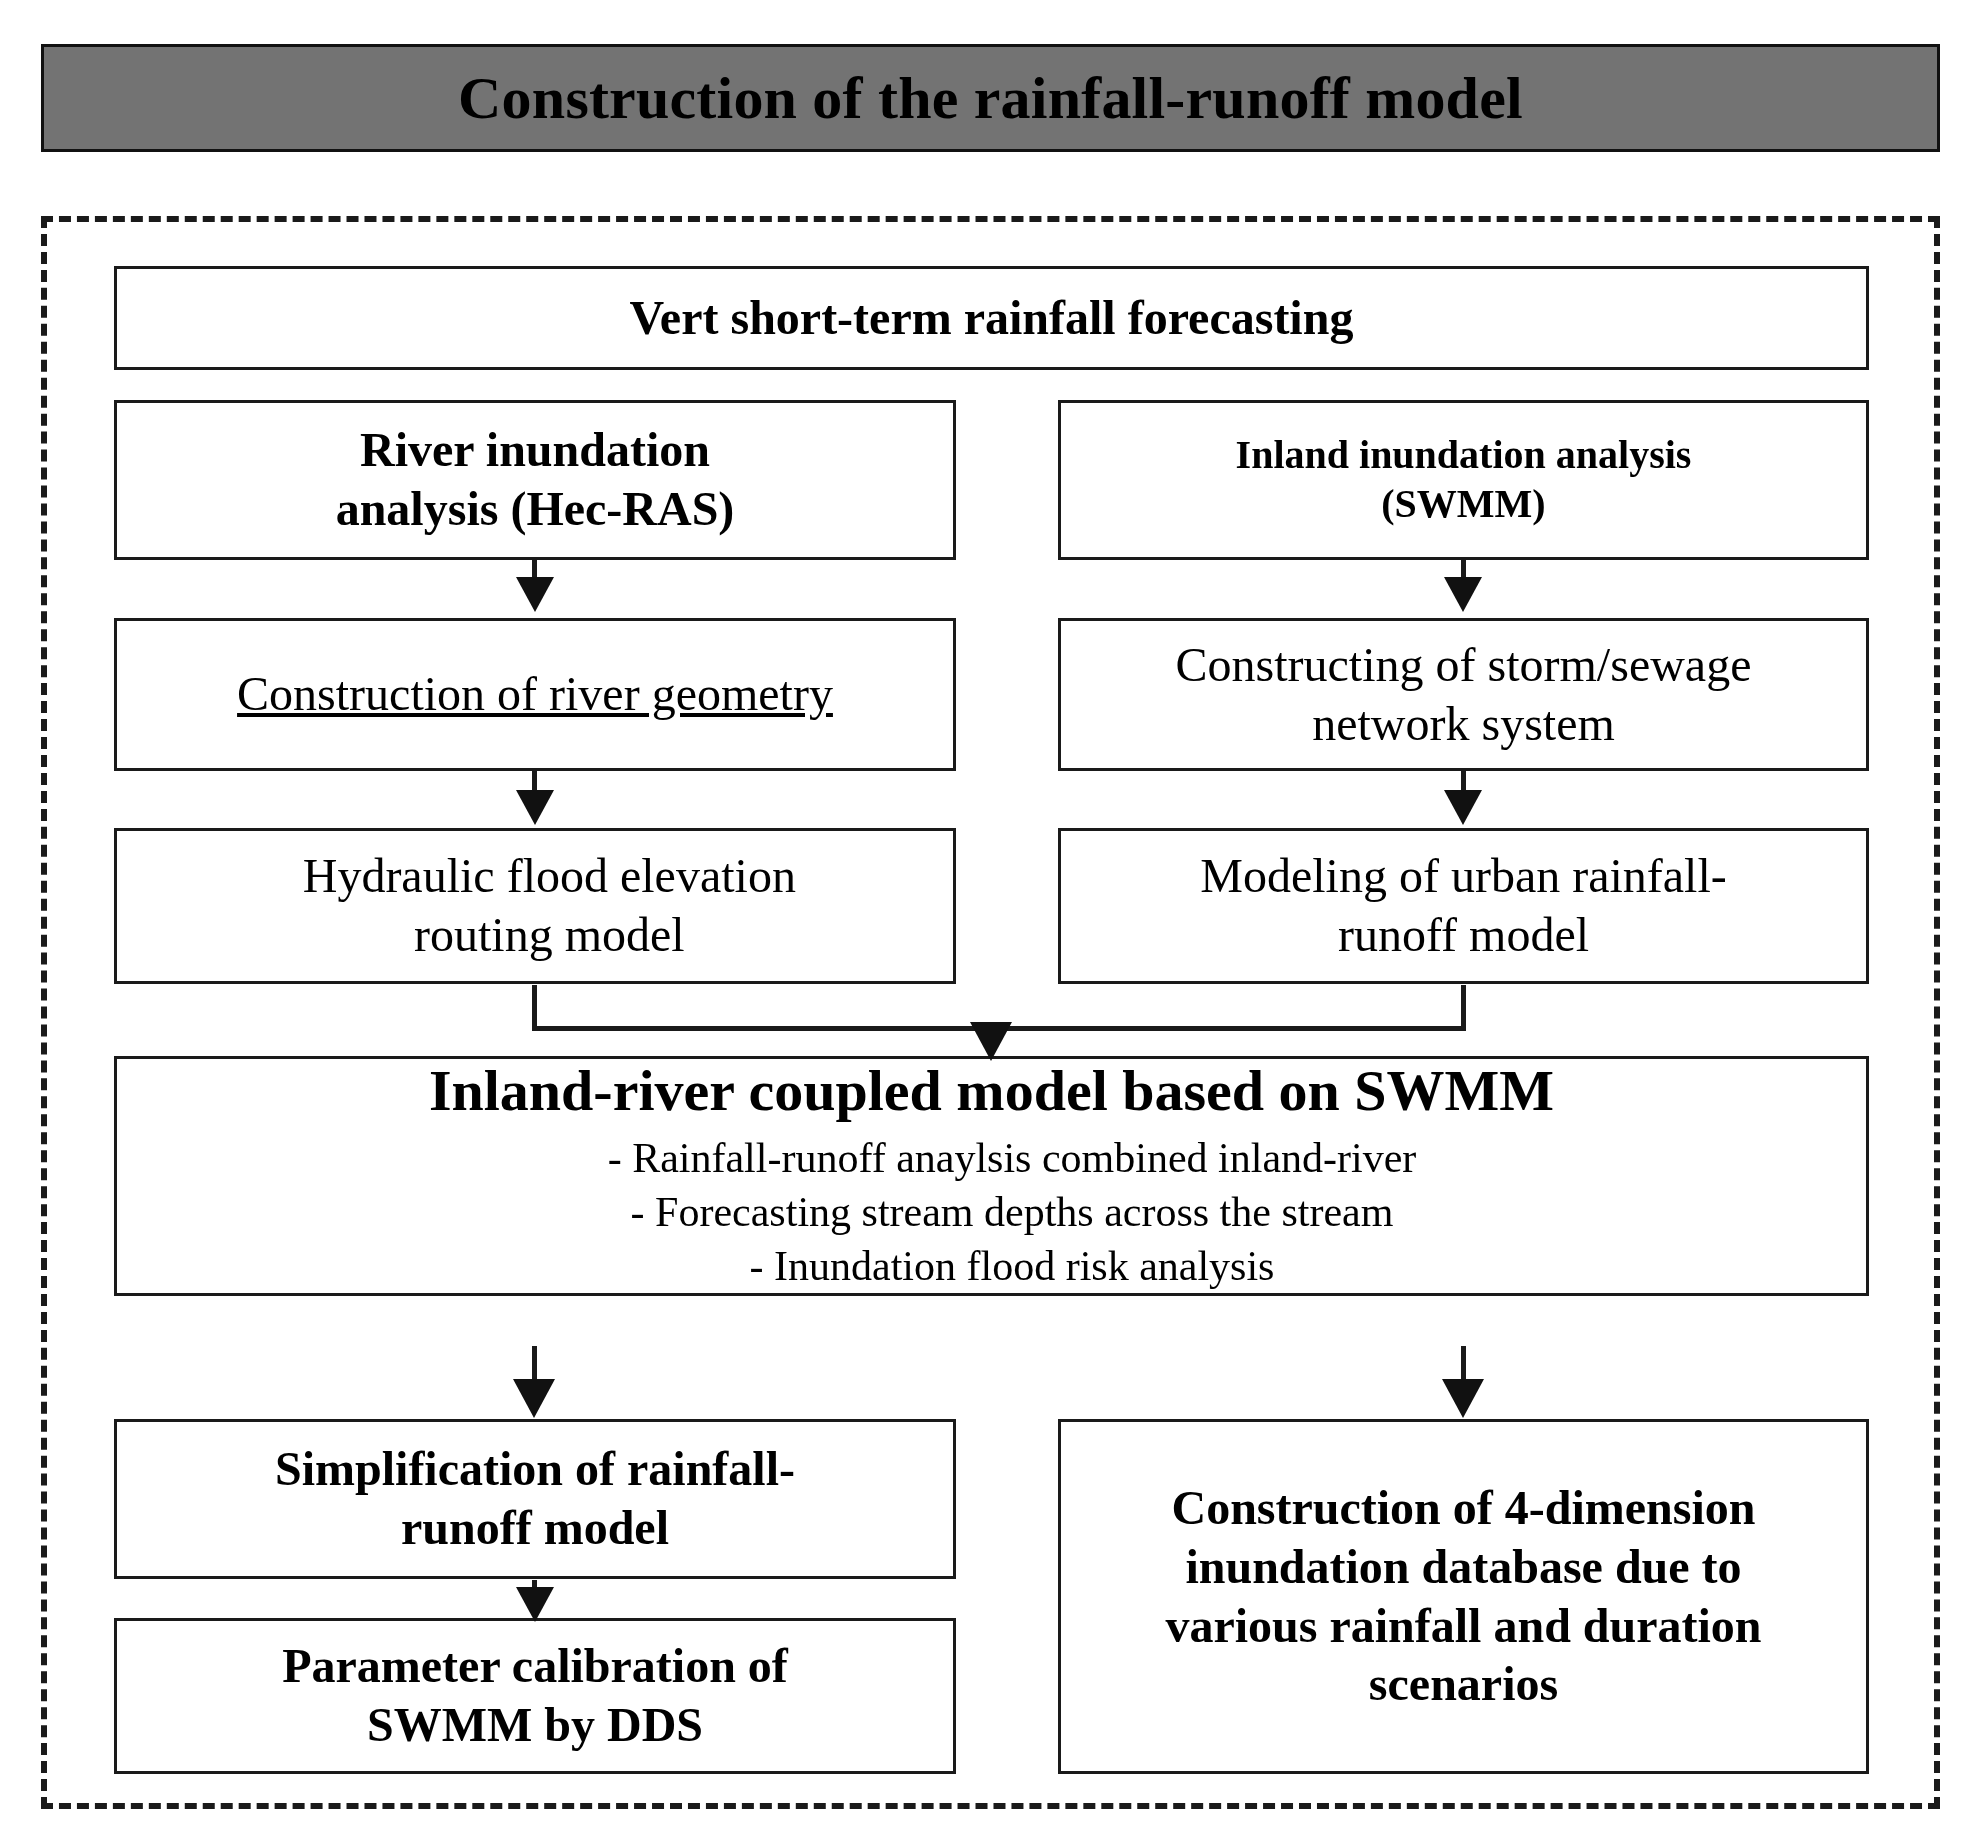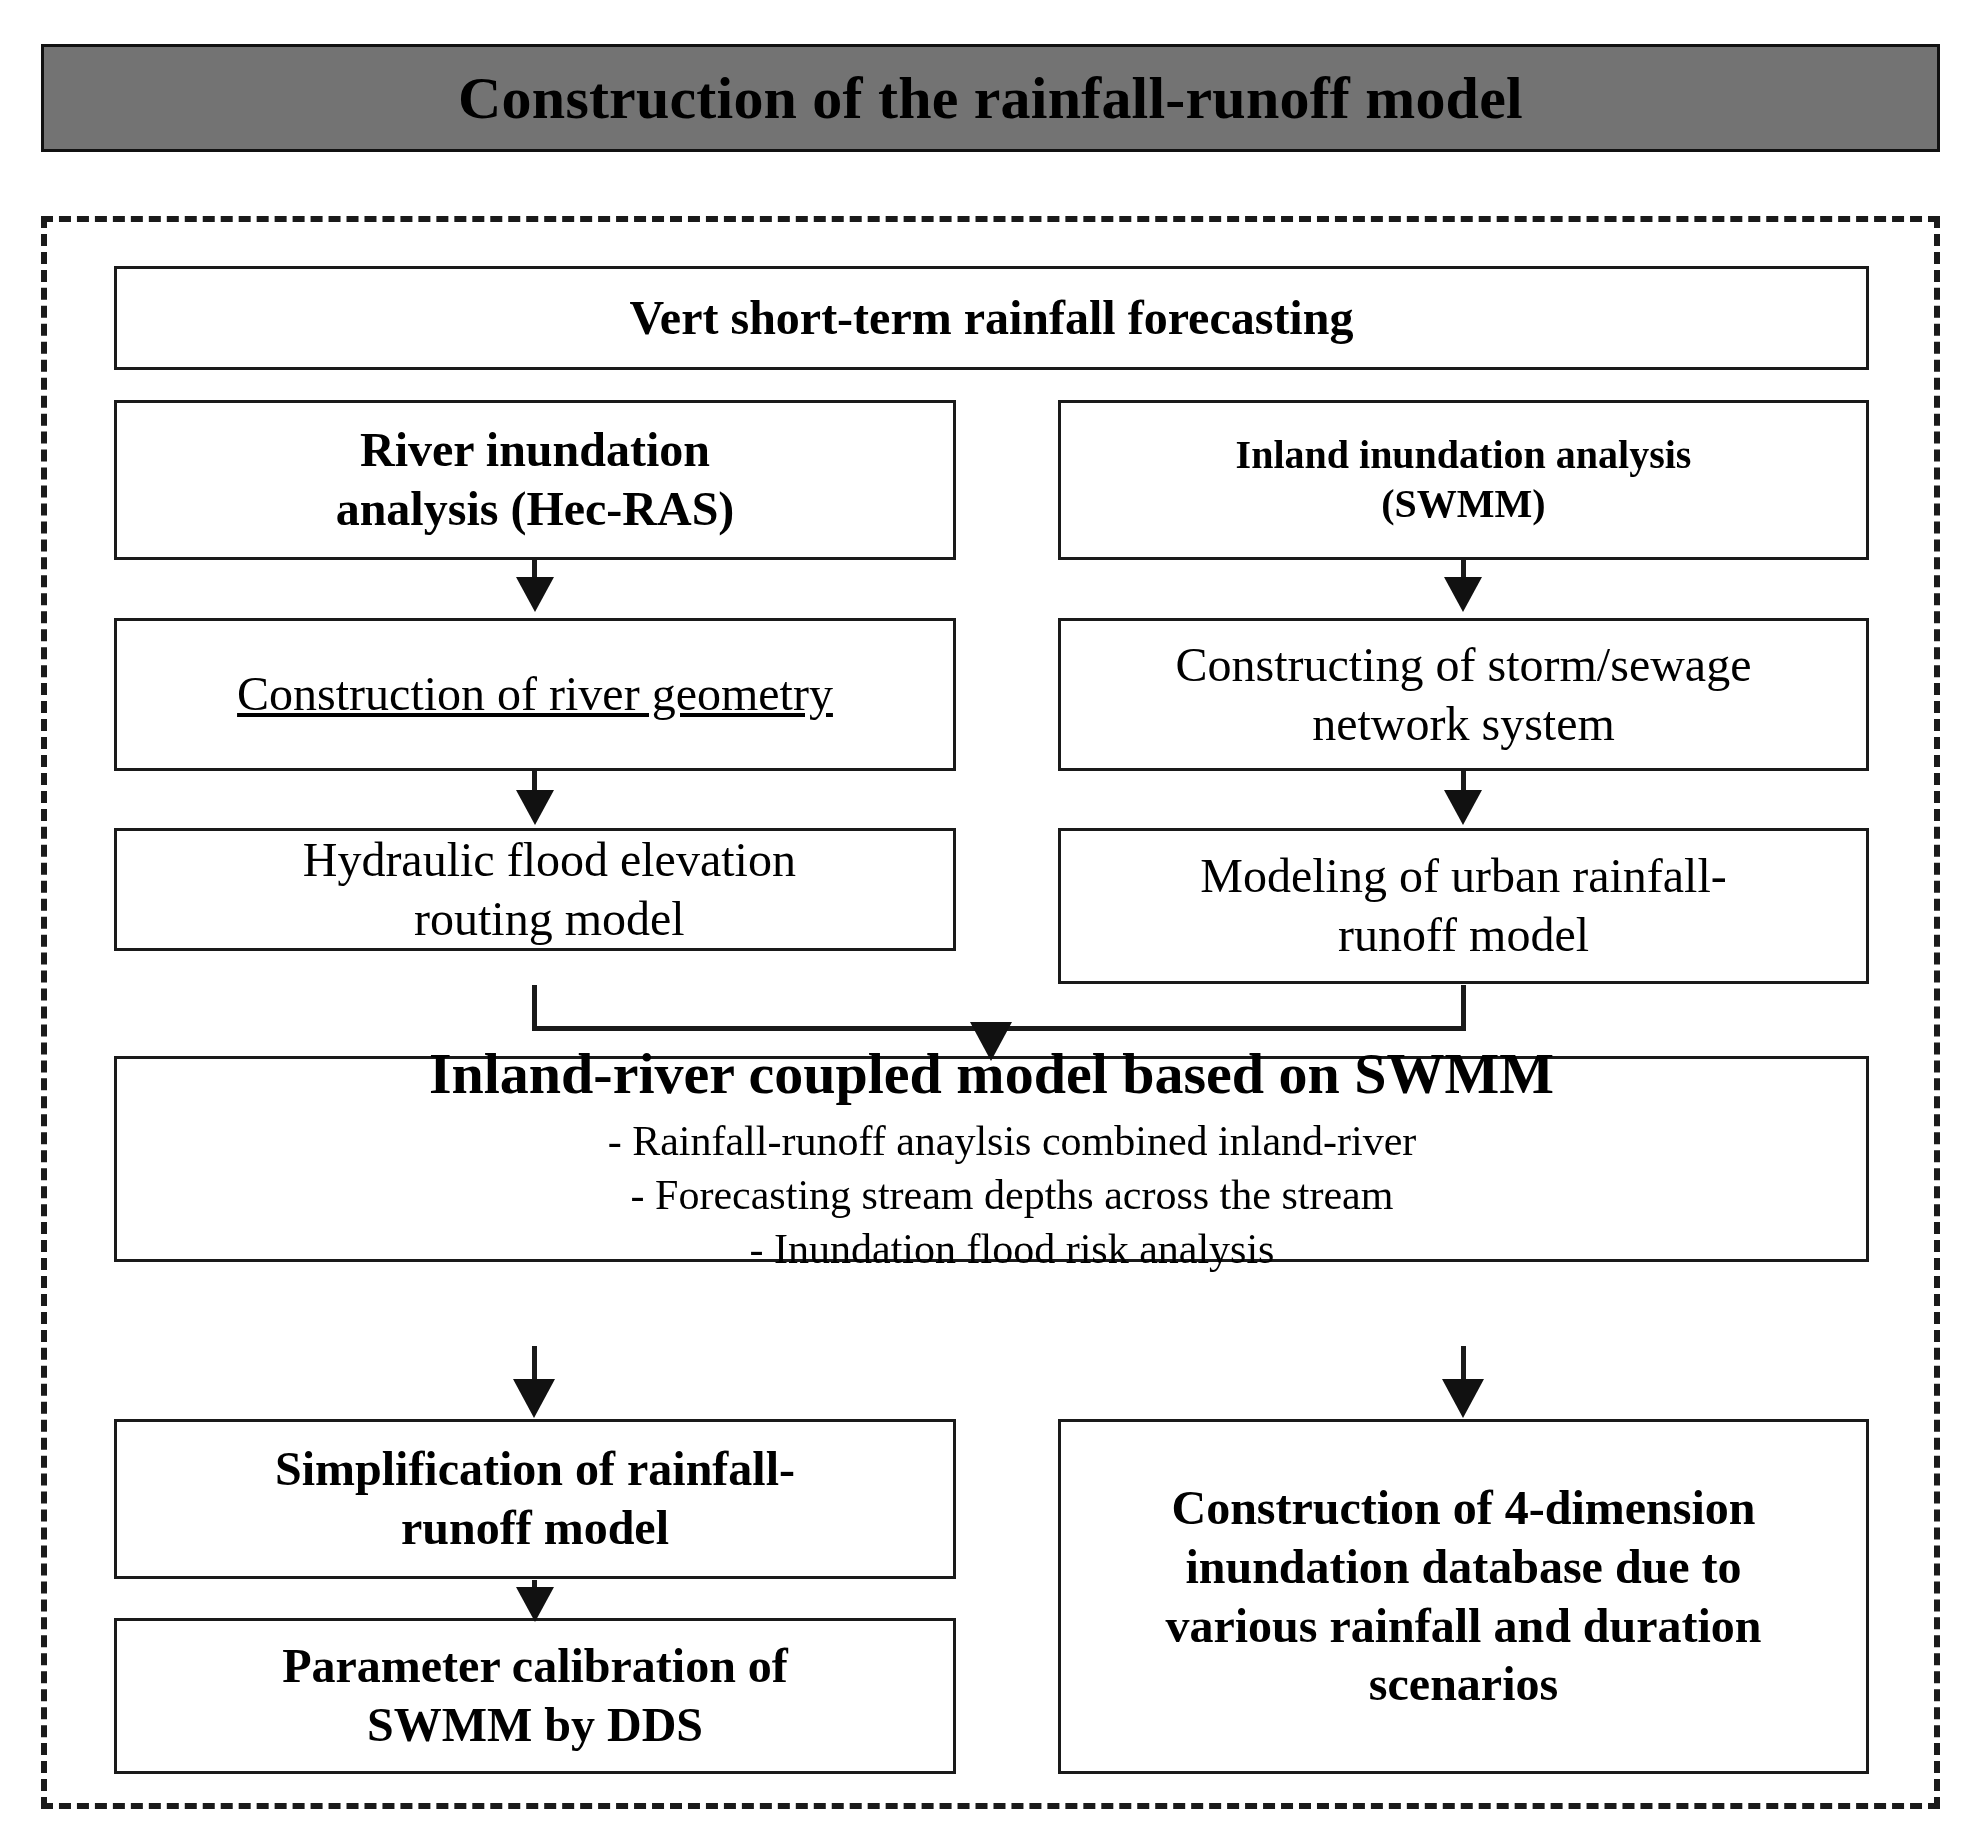--- a/index.html
+++ b/index.html
@@ -85,27 +85,27 @@
 
   #node-inland        { left: 1058px; top: 400px;  width: 811px;  height: 160px; }
   #node-inland .txt   { font-size: 40px; }
 
   #node-geometry      { left: 114px;  top: 618px;  width: 842px;  height: 153px; }
   #node-geometry .txt { font-size: 48px; text-decoration: underline; }
 
   #node-network       { left: 1058px; top: 618px;  width: 811px;  height: 153px; }
   #node-network .txt  { font-size: 48px; }
 
-  #node-hydraulic     { left: 114px;  top: 828px;  width: 842px;  height: 123px; padding-left: 44px; }
+  #node-hydraulic     { left: 114px;  top: 828px;  width: 842px;  height: 156px; padding-left: 44px; }
   #node-hydraulic .txt{ font-size: 48px; }
 
   #node-urban         { left: 1058px; top: 828px;  width: 811px;  height: 156px; }
   #node-urban .txt    { font-size: 48px; }
 
-  #node-coupled       { left: 114px;  top: 1056px; width: 1755px; height: 206px;
+  #node-coupled       { left: 114px;  top: 1056px; width: 1755px; height: 240px;
                         flex-direction: column; justify-content: center; padding: 9.7px 19.3px; }
   #node-coupled .head { font-size: 58px; font-weight: bold; line-height: 1.1; margin-bottom: 9.7px; }
   #node-coupled .bullets { font-size: 42px; line-height: 1.28; margin-left: 41px; }
 
   #node-simplify      { left: 114px;  top: 1419px; width: 842px;  height: 160px; }
   #node-simplify .txt { font-size: 48px; }
 
   #node-calibration   { left: 114px;  top: 1618px; width: 842px;  height: 156px; }
   #node-calibration .txt { font-size: 48px; }
 

